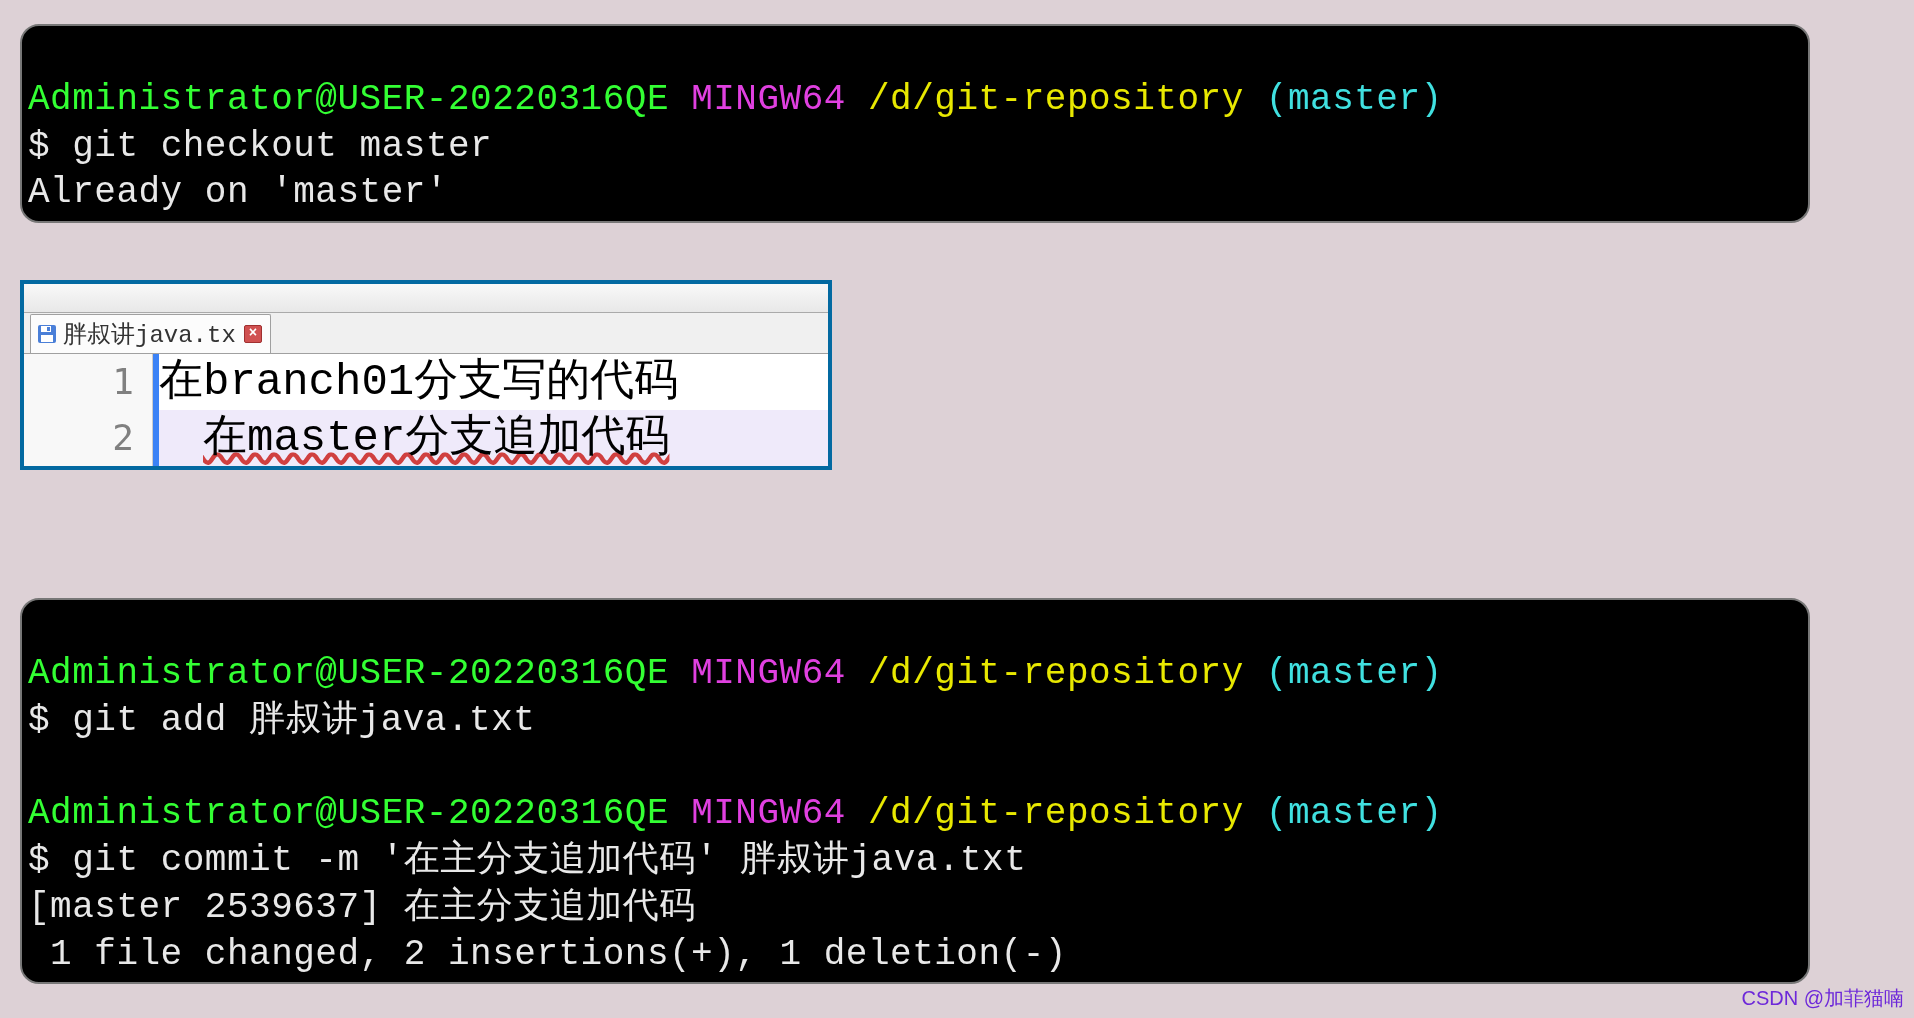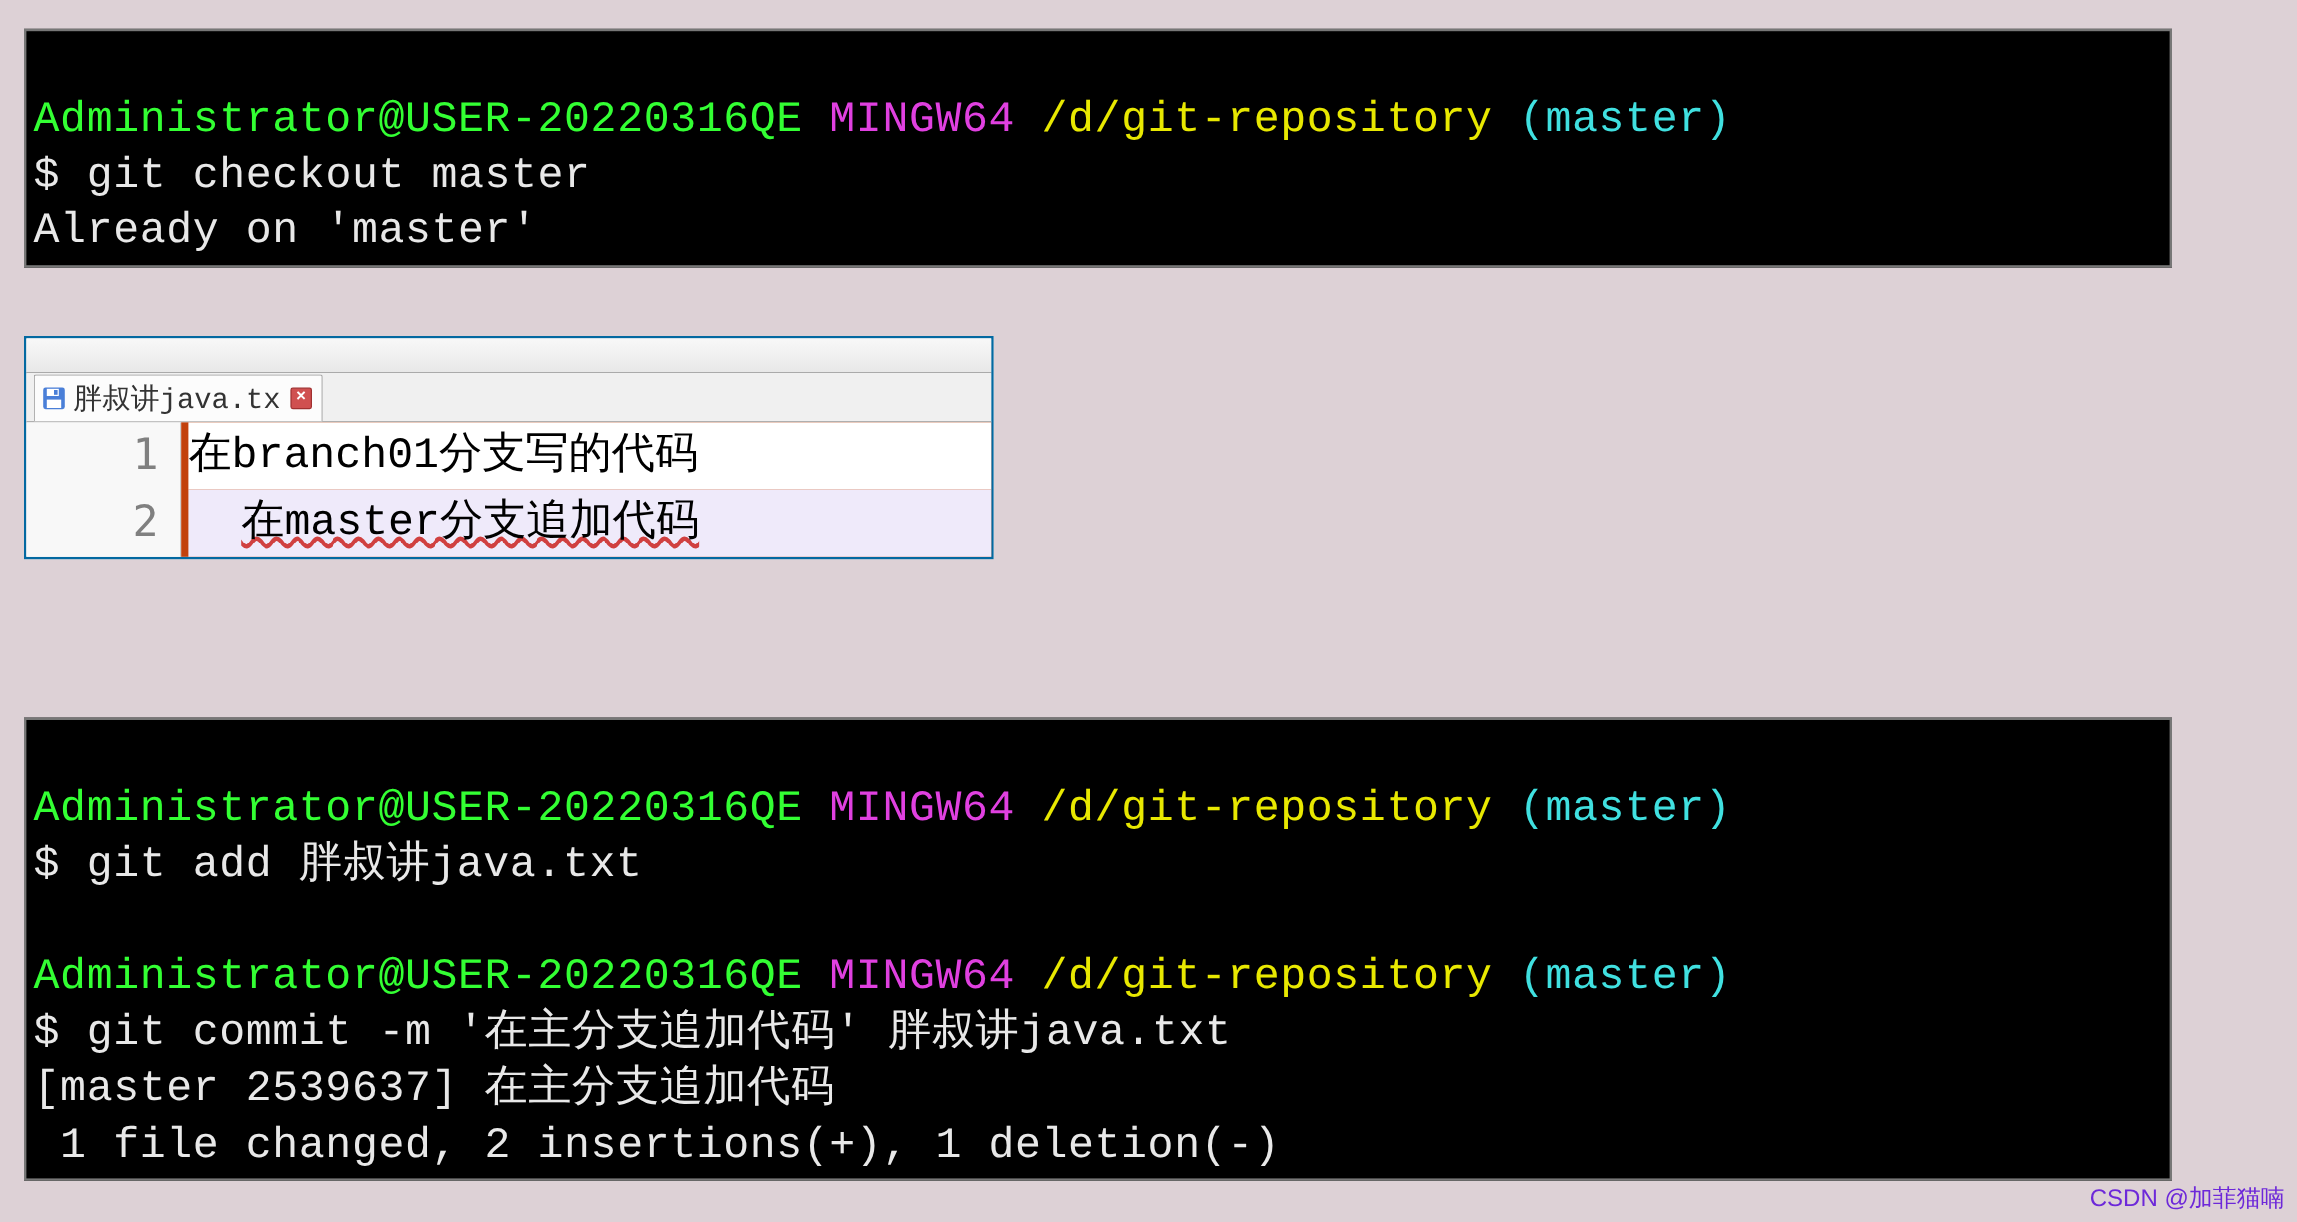--- a/index.html
+++ b/index.html
@@ -16,20 +16,21 @@
   .terminal {
     background: #000;
     color: #e8e8e8;
     font-size: 36px;
     line-height: 1.3;
     padding: 4px 6px;
     white-space: pre;
     font-family: "Consolas", "Courier New", monospace;
     font-weight: 500;
     letter-spacing: 0.5px;
+    border-radius: 19px;
   }
   .term-green { color: #33ff33; }
   .term-magenta { color: #e040e0; }
   .term-yellow { color: #e8e800; }
   .term-cyan { color: #40e0e0; }
   .term-white { color: #e8e8e8; }
   .underline { }
 
   .block1 {
     position: absolute;
@@ -37,21 +38,21 @@
     top: 24px;
     width: 1774px;
     border: 2px solid #777;
   }
 
   .editor {
     position: absolute;
     left: 20px;
     top: 280px;
     width: 804px;
-    border: 2px solid #0369a1;
+    border: 4px solid #0369a1;
     background: #fff;
     font-family: "SimSun", "Courier New", monospace;
   }
   .editor-toolbar {
     height: 28px;
     background: linear-gradient(#f8f8f8, #e8e8e8);
     border-bottom: 1px solid #aaa;
   }
   .editor-tab-row {
     background: #f0f0f0;
@@ -100,24 +101,24 @@
     color: #808080;
     text-align: right;
     padding-right: 18px;
     font-size: 36px;
     line-height: 56px;
     font-family: "Consolas", monospace;
     border-right: 1px solid #ccc;
   }
   .code {
     flex: 1;
-    font-size: 36px;
+    font-size: 44px;
     line-height: 56px;
     padding-left: 6px;
-    background: #c2410c;
+    background: #3b82f6;
   }
   .code .line1 { background: #fff; border-bottom: 0px; }
   .code .line2 {
     background: #efeafa;
     text-decoration: underline wavy #d04040;
     text-decoration-skip-ink: none;
     padding-left: 44px;
   }
 
   .block2 {

